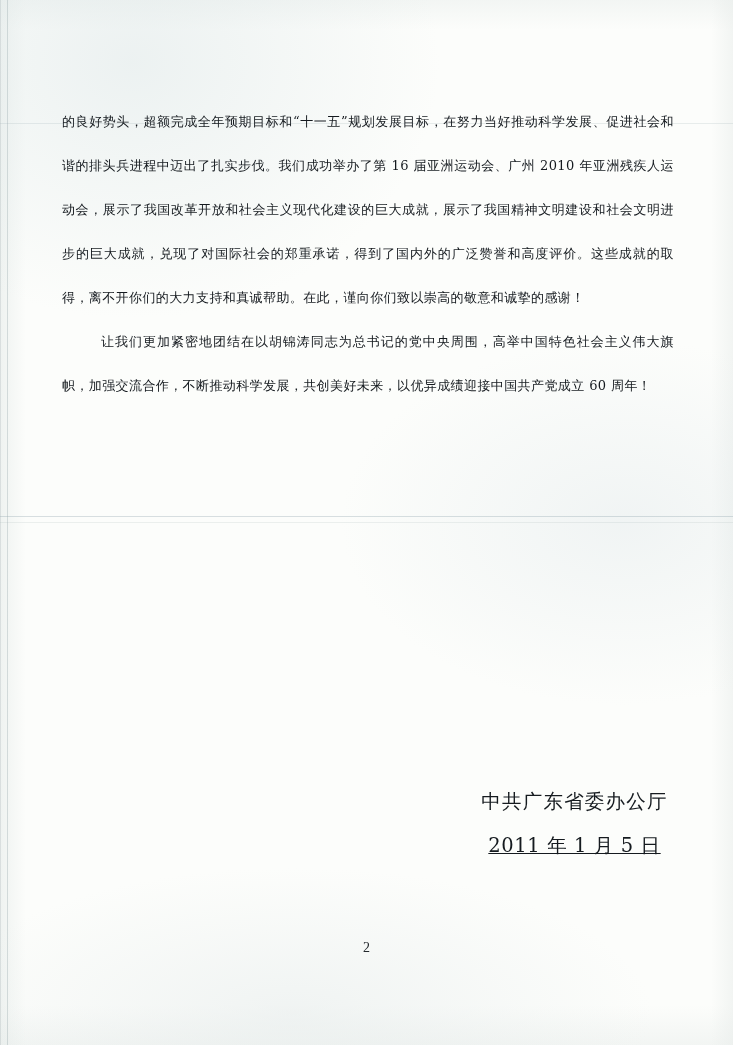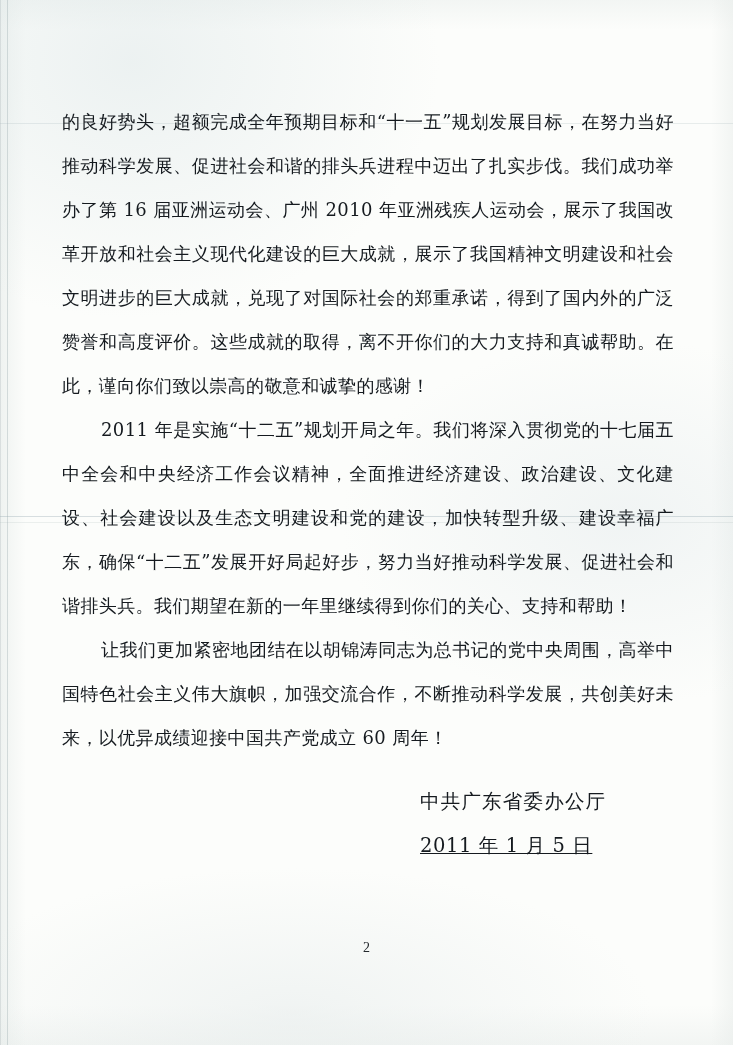--- a/index.html
+++ b/index.html
@@ -60,36 +60,37 @@
   }
 
   .body-text {
     position: absolute;
     left: 62px;
     top: 100px;
     width: 612px;
   }
   p.para {
     margin: 0 0 0 0;
-    font-size: 18px;
+    font-size: 13px;
     line-height: 44px;
     color: #151a1f;
     letter-spacing: 0.4px;
     text-align: justify;
     text-justify: inter-character;
   }
   p.indent {
     text-indent: 39px;
   }
   .sign-block {
     position: absolute;
     left: 0;
     right: 4px;
     top: 780px;
     padding-left: 420px;
+    text-align: center;
   }
   .sign-line {
     font-size: 19.5px;
     line-height: 44px;
     color: #151a1f;
     letter-spacing: 1.2px;
     white-space: nowrap;
   }
   .sign-line.date {
     letter-spacing: 0.6px;
@@ -112,21 +113,20 @@
 <div class="page">
   <div class="tint"></div>
   <div class="crease c1"></div>
   <div class="crease c2"></div>
   <div class="crease c3"></div>
   <div class="crease v1"></div>
   <div class="crease v2"></div>
 
   <div class="body-text">
     <p class="para">的良好势头，超额完成全年预期目标和“十一五”规划发展目标，在努力当好推动科学发展、促进社会和谐的排头兵进程中迈出了扎实步伐。我们成功举办了第 16 届亚洲运动会、广州 2010 年亚洲残疾人运动会，展示了我国改革开放和社会主义现代化建设的巨大成就，展示了我国精神文明建设和社会文明进步的巨大成就，兑现了对国际社会的郑重承诺，得到了国内外的广泛赞誉和高度评价。这些成就的取得，离不开你们的大力支持和真诚帮助。在此，谨向你们致以崇高的敬意和诚挚的感谢！</p>
-    <p class="para indent">2011 年是实施“十二五”规划开局之年。我们将深入贯彻党的十七届五中全会和中央经济工作会议精神，全面推进经济建设、政治建设、文化建设、社会建设以及生态文明建设和党的建设，加快转型升级、建设幸福广东，确保“十二五”发展开好局起好步，努力当好推动科学发展、促进社会和谐排头兵。我们期望在新的一年里继续得到你们的关心、支持和帮助！</p>
     <p class="para indent">让我们更加紧密地团结在以胡锦涛同志为总书记的党中央周围，高举中国特色社会主义伟大旗帜，加强交流合作，不断推动科学发展，共创美好未来，以优异成绩迎接中国共产党成立 60 周年！</p>
   </div>
 
   <div class="sign-block">
     <div class="sign-line">中共广东省委办公厅</div>
     <div class="sign-line date">2011 年 1 月 5 日</div>
   </div>
 
   <div class="page-number">2</div>
 </div>

